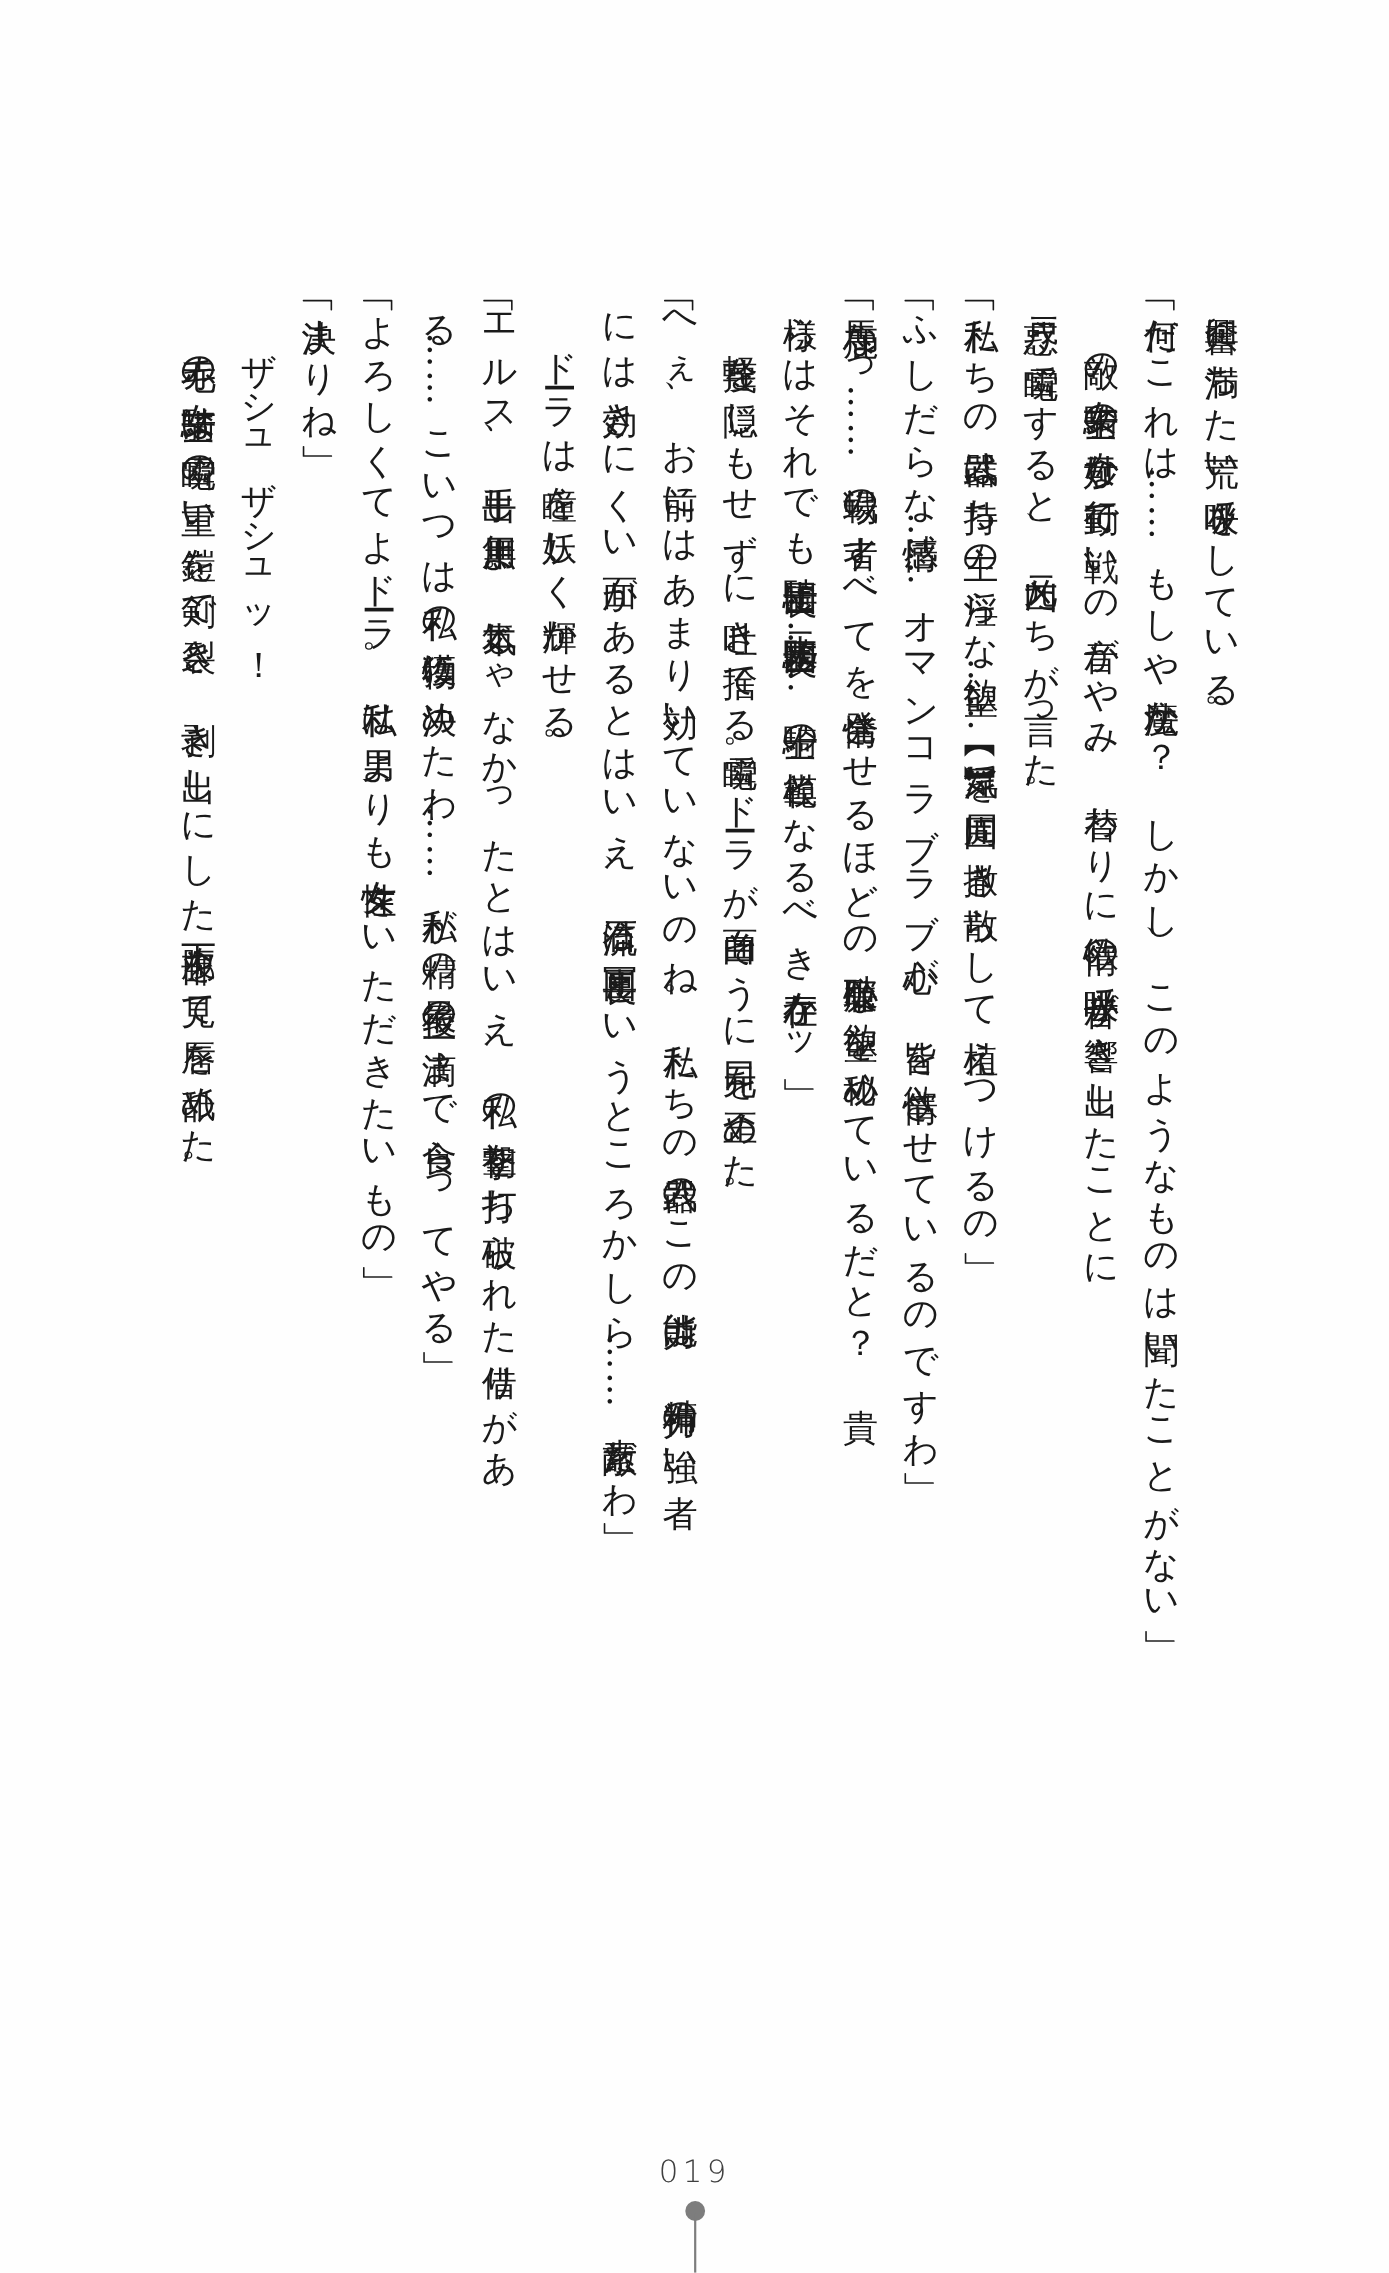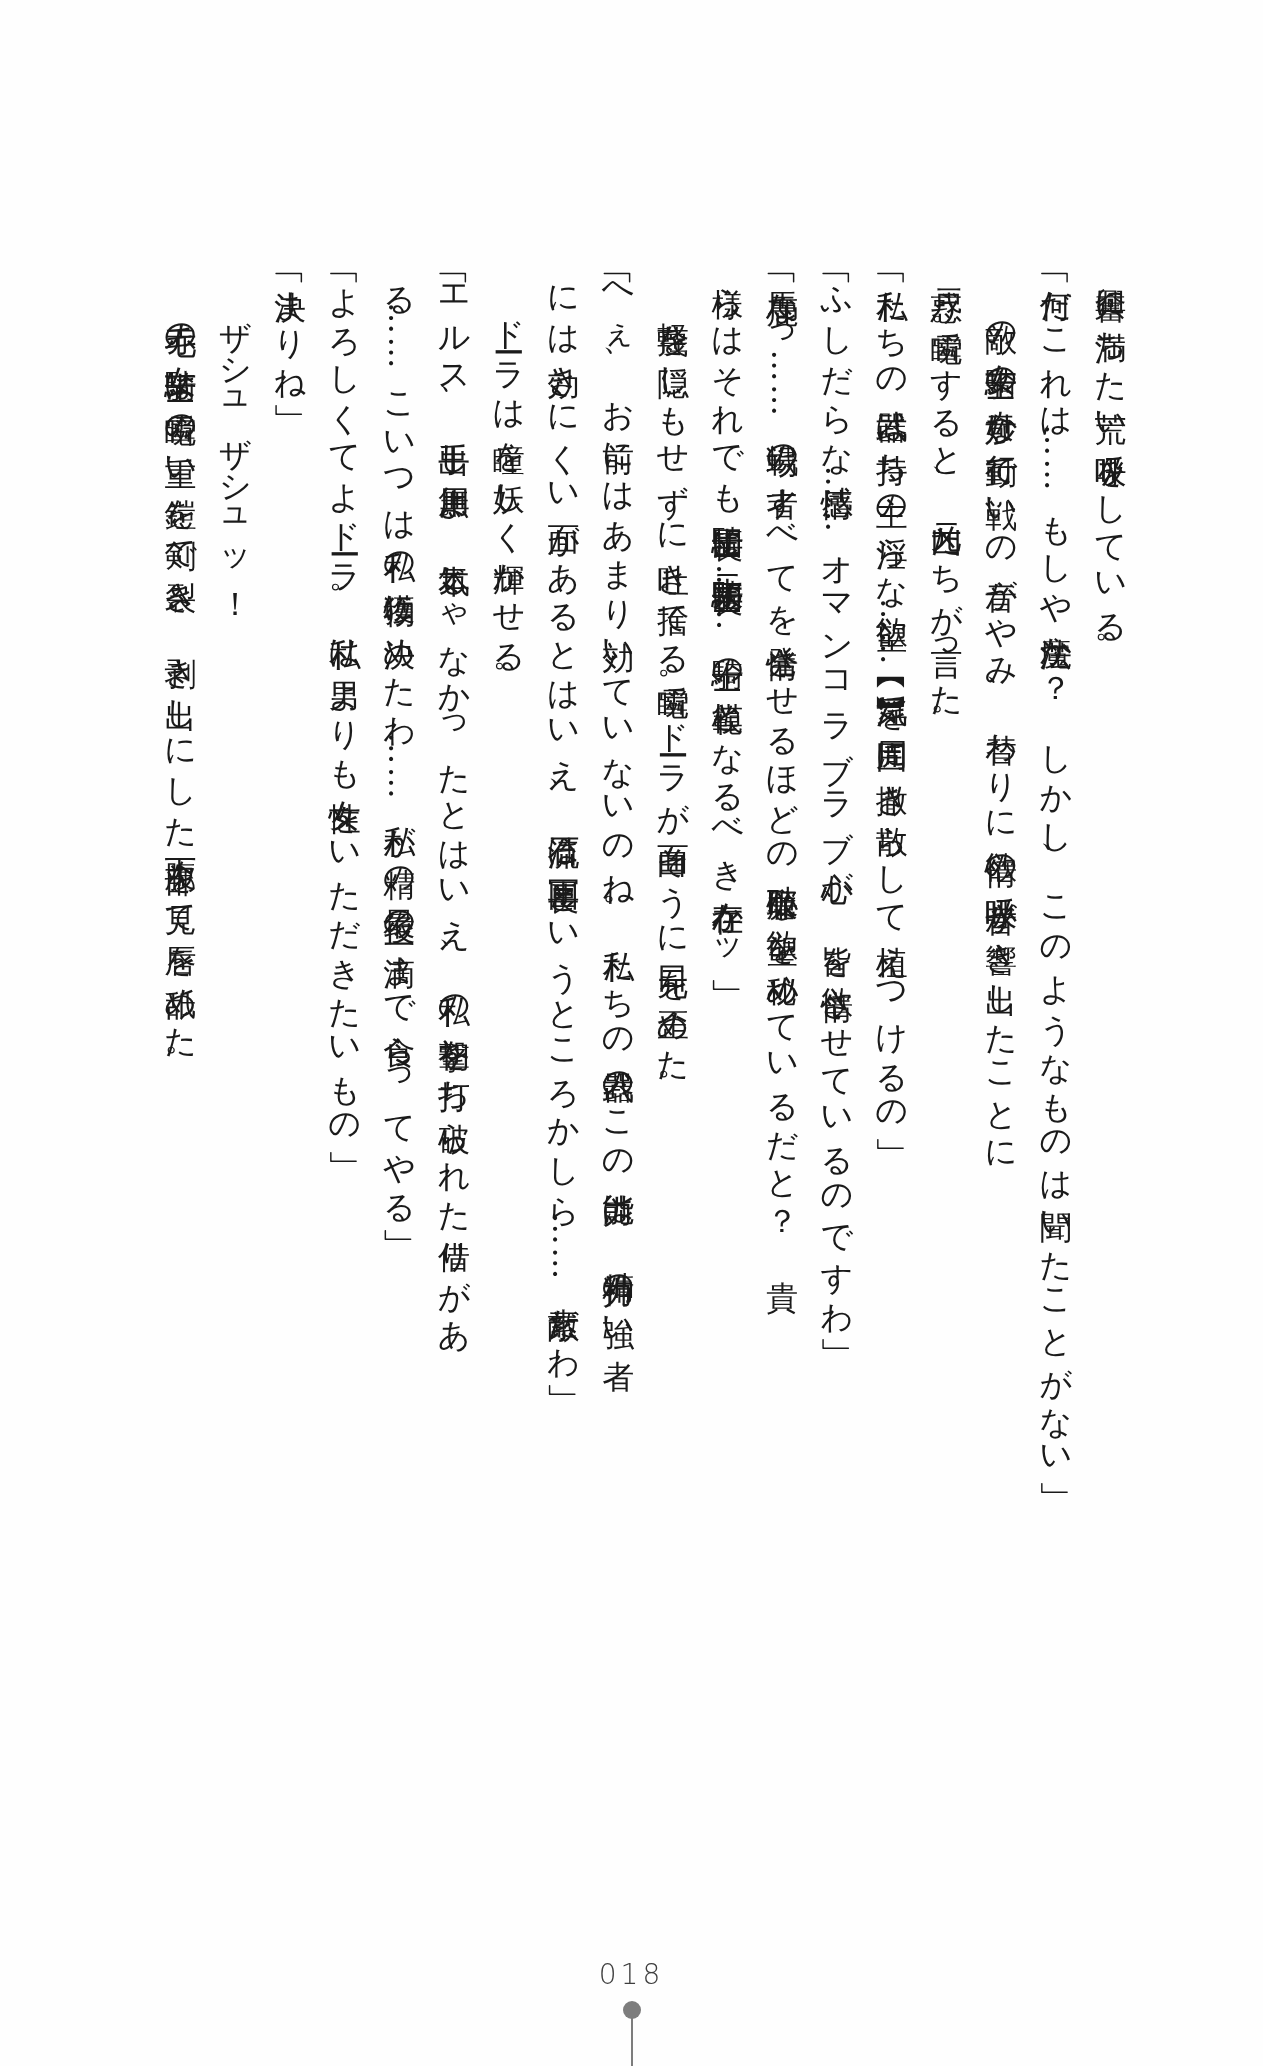--- a/index.html
+++ b/index.html
@@ -84,15 +84,15 @@
   <p>には効きにくい面があるとはいえ、流石は軍団長というところかしら……素敵だわ」</p>
   <p>　ドーラは瞳を妖しく輝かせる。</p>
   <p>「エルス、手出し無用よ。本気じゃなかったとはいえ、私の初撃を打ち破られた借りがあ</p>
   <p>る……こいつは私の獲物に決めたわ……私が精の最後の一滴まで食らってやる」</p>
   <p>「よろしくてよドーラ。私は男よりも女性をいただきたいもの」</p>
   <p>「決まりね」</p>
   <p>　ザシュザシュッ！</p>
   <p>　赤毛の女騎士は瞬電の重い鎧を剣で裂き、剥き出しにした下腹部を見て唇を舐めた。</p>
 </div>
 
-<div class="page-number">018</div>
+<div class="page-number">019</div>
 <div class="ornament-circle"></div>
 <div class="ornament-line"></div>
 
 </body></html>

